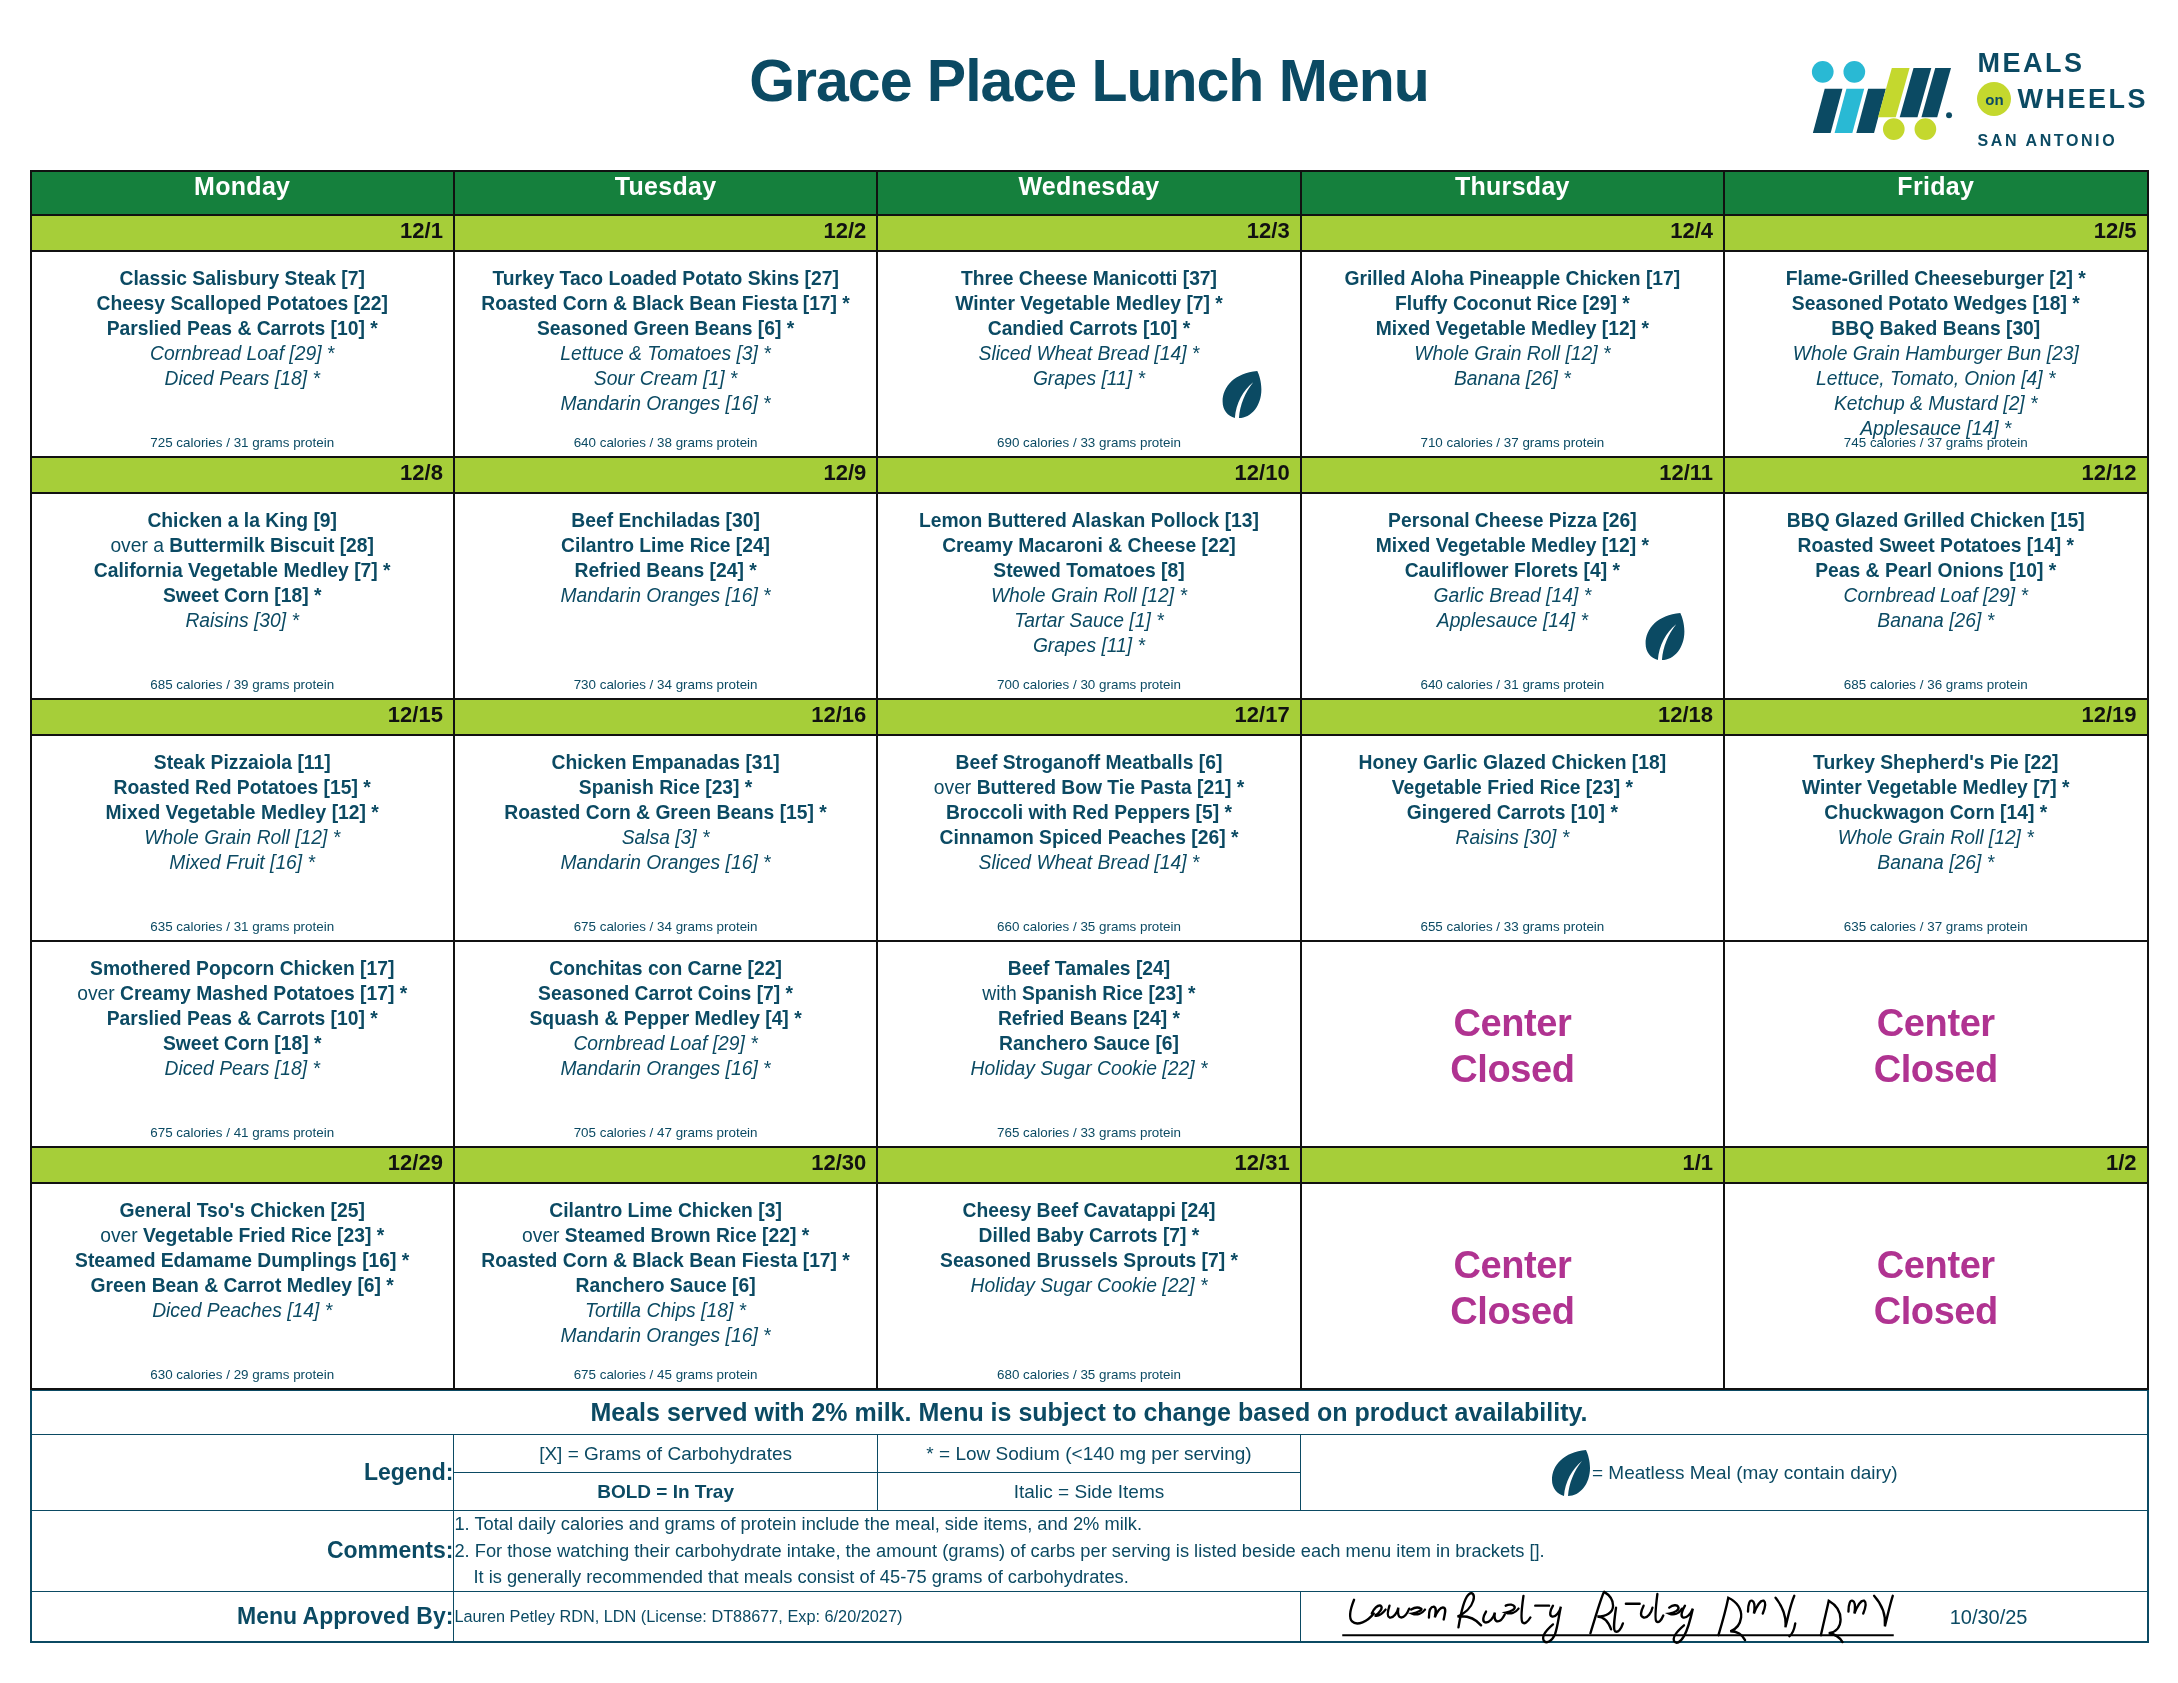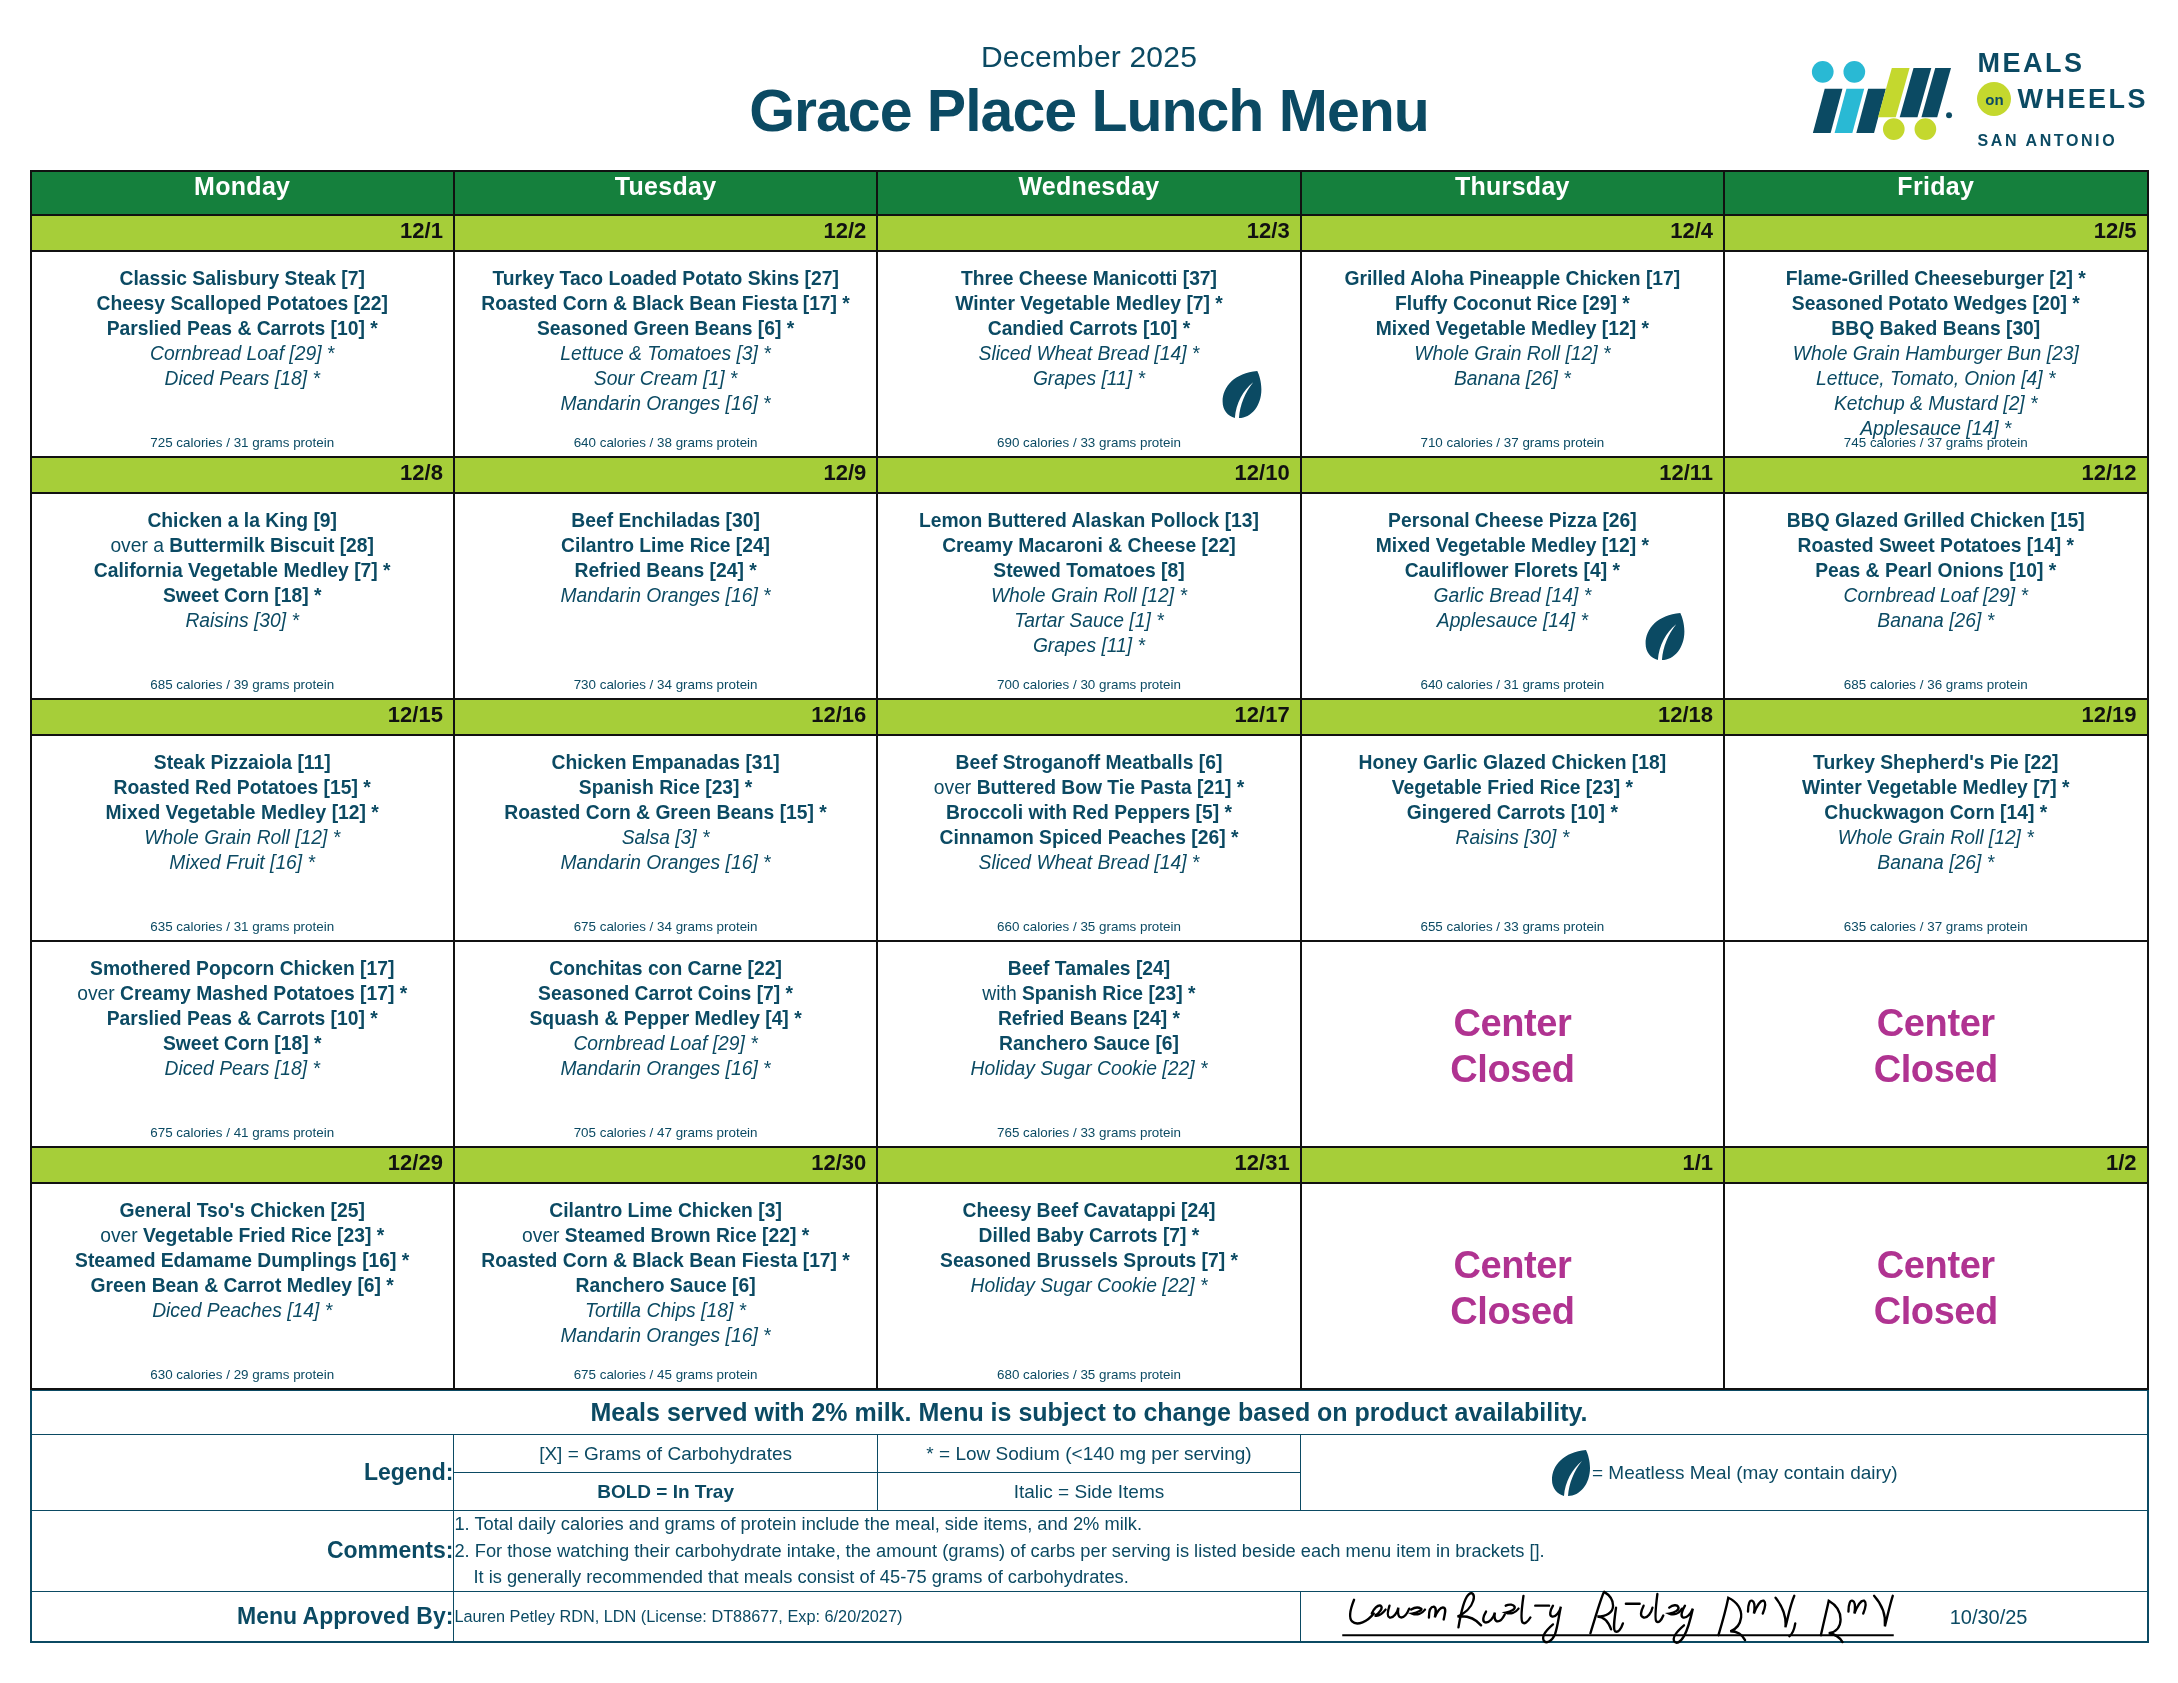--- a/index.html
+++ b/index.html
@@ -202,21 +202,20 @@
     font-size: 20px; color: #0b4a63;
   }
 </style>
 </head>
 <body>
 
 <div class="page">
 
   <div class="header">
     <div class="title-block">
-      <div class="subtitle">December 2025</div>
       <div class="main-title">Grace Place Lunch Menu</div>
     </div>
 
     <div class="logo">
       <svg class="logo-mark" viewBox="0 0 152 86">
         <circle cx="20" cy="16" r="11" fill="#29b9d4"></circle>
         <circle cx="52" cy="16" r="11" fill="#29b9d4"></circle>
         <circle cx="92" cy="74" r="11" fill="#c4d82e"></circle>
         <circle cx="124" cy="74" r="11" fill="#c4d82e"></circle>
         <path d="M10 78 L22 33 L40 33 L28 78 Z" fill="#0b4a63"></path>
@@ -297,21 +296,21 @@
               <span class="item tray">Fluffy Coconut Rice [29] *</span>
               <span class="item tray">Mixed Vegetable Medley [12] *</span>
               <span class="item side">Whole Grain Roll [12] *</span>
               <span class="item side">Banana [26] *</span>
             </div>
             <div class="nutr">710 calories / 37 grams protein</div>
           </td>
           <td class="daycell">
             <div class="items">
               <span class="item tray">Flame-Grilled Cheeseburger [2] *</span>
-              <span class="item tray">Seasoned Potato Wedges [20] *</span>
+              <span class="item tray">Seasoned Potato Wedges [18] *</span>
               <span class="item tray">BBQ Baked Beans [30]</span>
               <span class="item side">Whole Grain Hamburger Bun [23]</span>
               <span class="item side">Lettuce, Tomato, Onion [4] *</span>
               <span class="item side">Ketchup &amp; Mustard [2] *</span>
               <span class="item side">Applesauce [14] *</span>
             </div>
             <div class="nutr">745 calories / 37 grams protein</div>
           </td>
         </tr>
         <tr>

